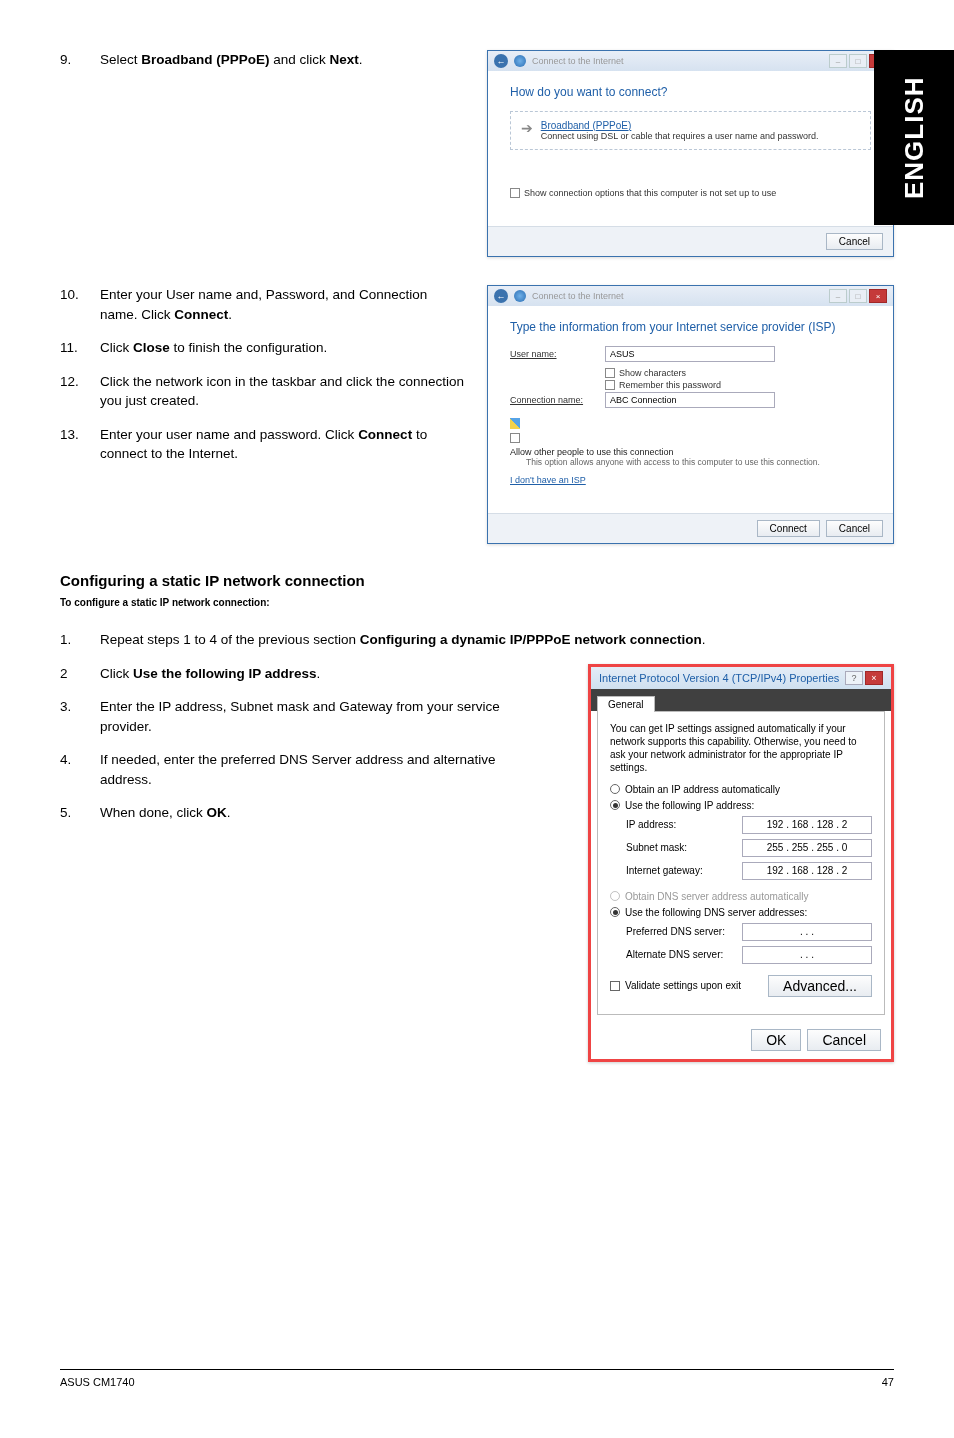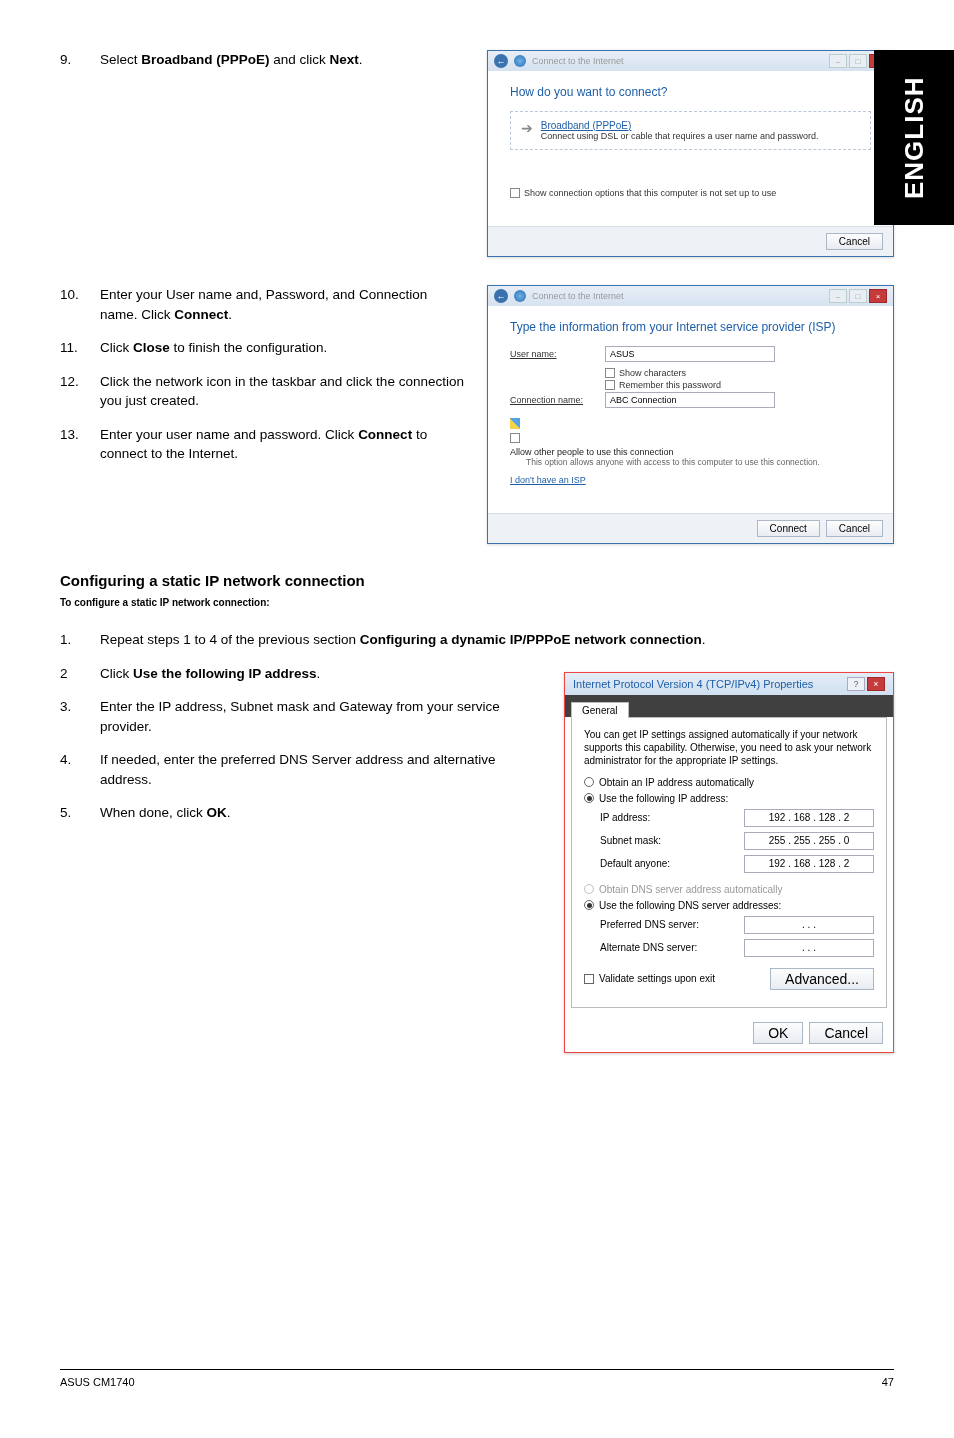--- a/index.html
+++ b/index.html
@@ -83,26 +83,25 @@
     border:1px solid #aab; font-size:9px; padding:2px 4px; width:170px;
   }
   .wizard .sub-chk { margin-left:95px; font-size:9px; color:#333; display:flex;align-items:center;gap:4px; margin-bottom:2px;}
   .wizard .shield-row { display:flex; align-items:flex-start; gap:4px; font-size:9px; margin-top:10px;flex-direction:column;}
   .wizard .shield { width:10px;height:11px;background:linear-gradient(45deg,#f4d24a 50%,#56a3e6 50%);display:inline-block;}
   .wizard .link { color:#1f5fa8; text-decoration:underline; font-size:9px; margin-top:8px; display:inline-block;}
   .wizard .sub-note { font-size:8.5px; color:#666; margin-left:16px;}
 
   
   .ipv4 {
-    border: 1px solid #ef4444;
-    width: 330px;
+    border: 3px solid #ef4444;
+    width: 306px;
     font-size: 10.5px;
     box-shadow: 0 1px 3px rgba(0,0,0,0.2);
     background:#fff;
-    margin-top:8px;
   }
   .ipv4 .titlebar {
     background: linear-gradient(#e4edf7,#cfe0f0);
     padding: 4px 8px;
     color: #1f5fa8;
     display:flex; align-items:center;
     font-size:11px;
   }
   .ipv4 .titlebar .wincontrols { margin-left:auto; display:flex; gap:2px;}
   .ipv4 .titlebar .winbtn { width:18px;height:14px;border:1px solid #aab;background:#edf2f8;display:flex;align-items:center;justify-content:center;font-size:9px;color:#666;}
@@ -298,21 +297,21 @@
             </div>
           <div class="field-row">
               <span>IP address:</span>
               <span class="ipbox">192 . 168 . 128 .   2</span>
             </div>
           <div class="field-row">
               <span>Subnet mask:</span>
               <span class="ipbox">255 . 255 . 255 .   0</span>
             </div>
           <div class="field-row">
-              <span>Default anyone:</span>
+              <span>Internet gateway:</span>
               <span class="ipbox">192 . 168 . 128 .   2</span>
             </div>
           <div class="group-gap"></div>
           <div class="radio-row">
               <span class="radio" style="opacity:.4"></span>
               <span style="color:#999">Obtain DNS server address automatically</span>
             </div>
           <div class="radio-row">
               <span class="radio selected"></span>
               <span>Use the following DNS server addresses:</span>

